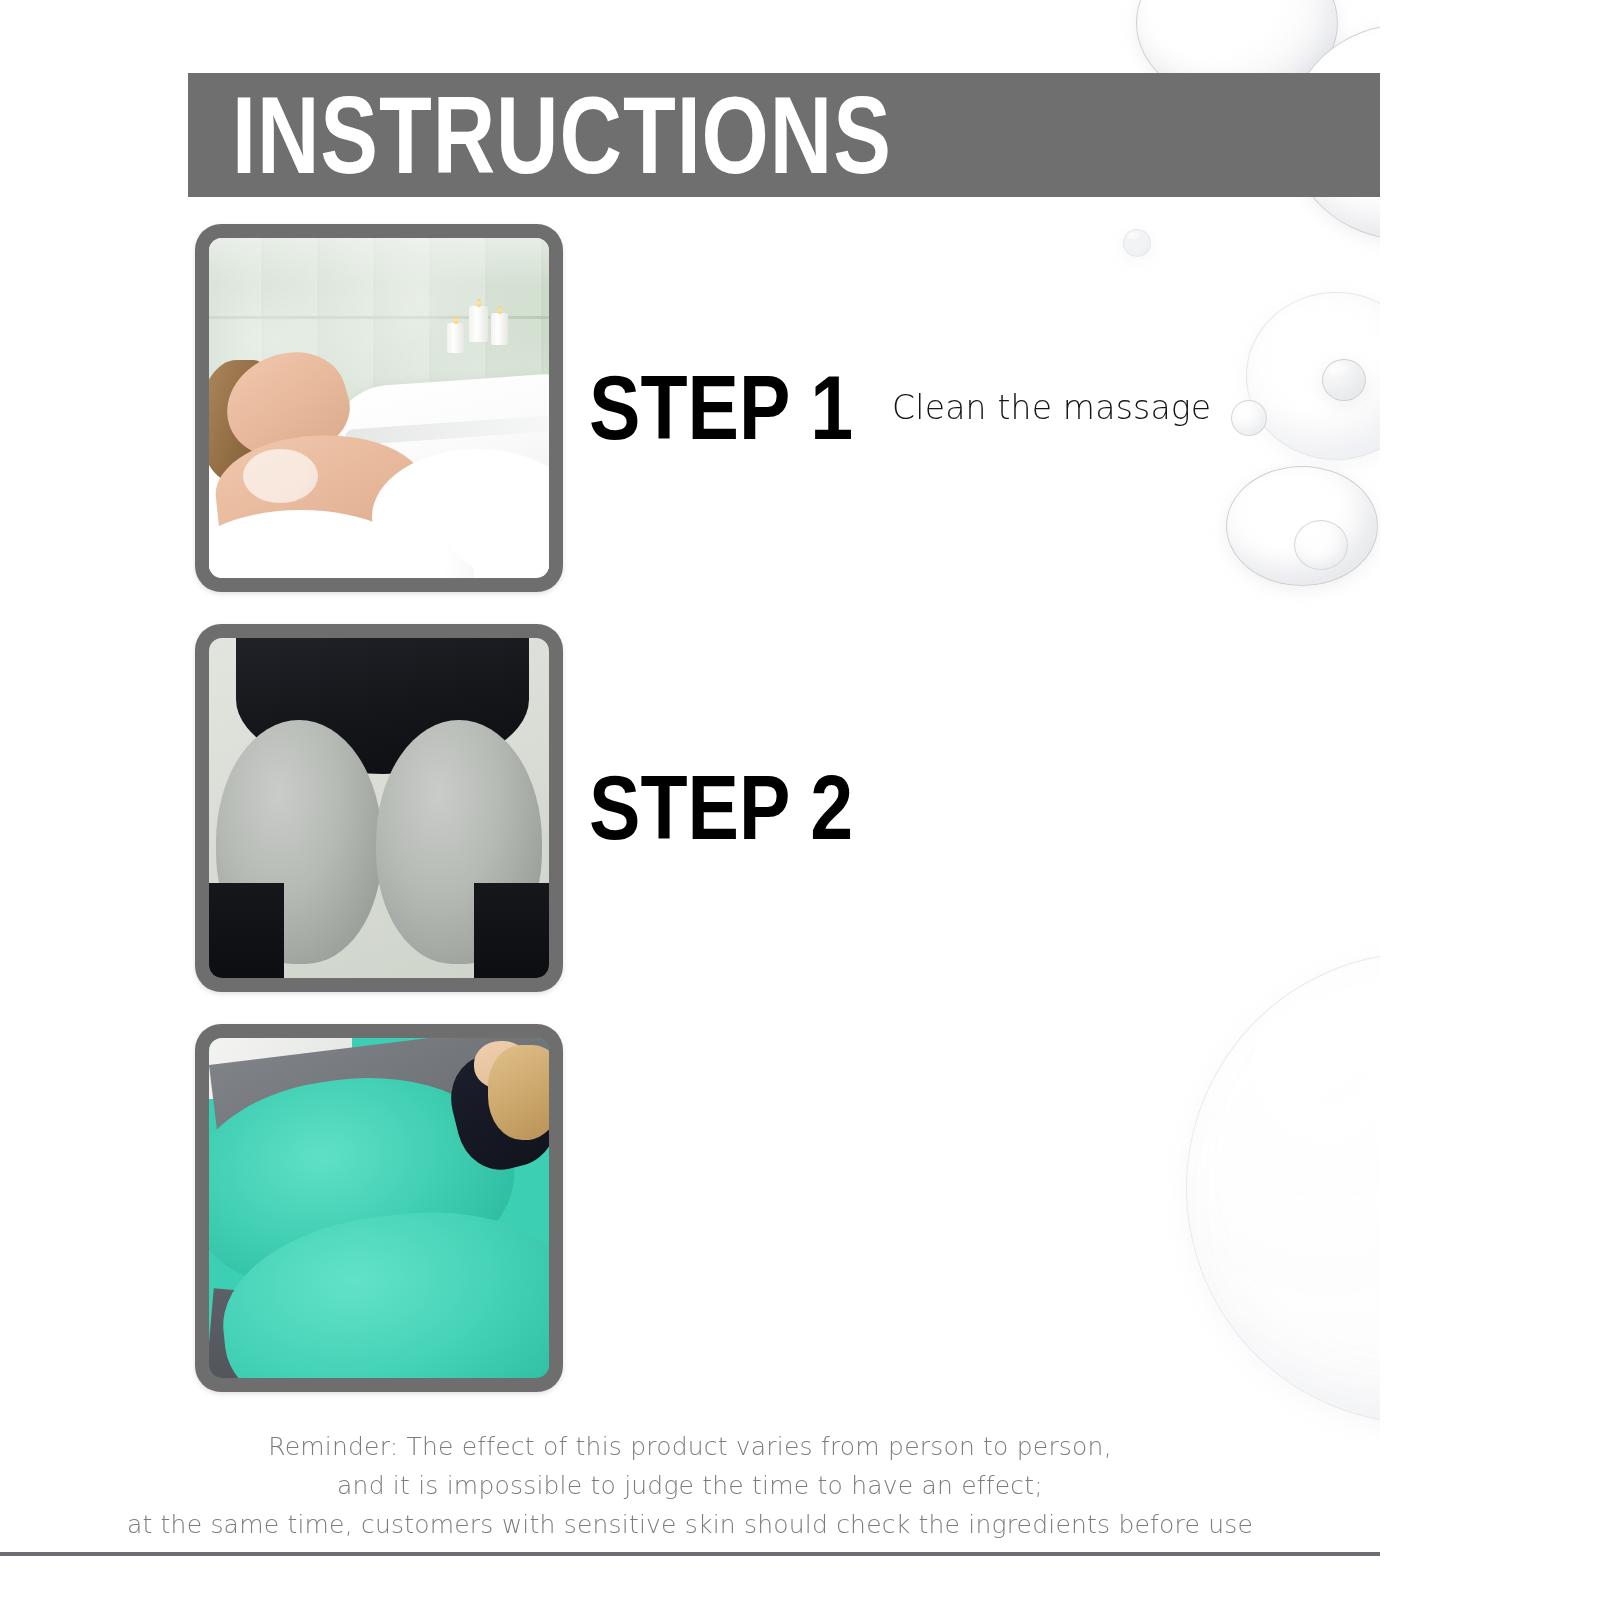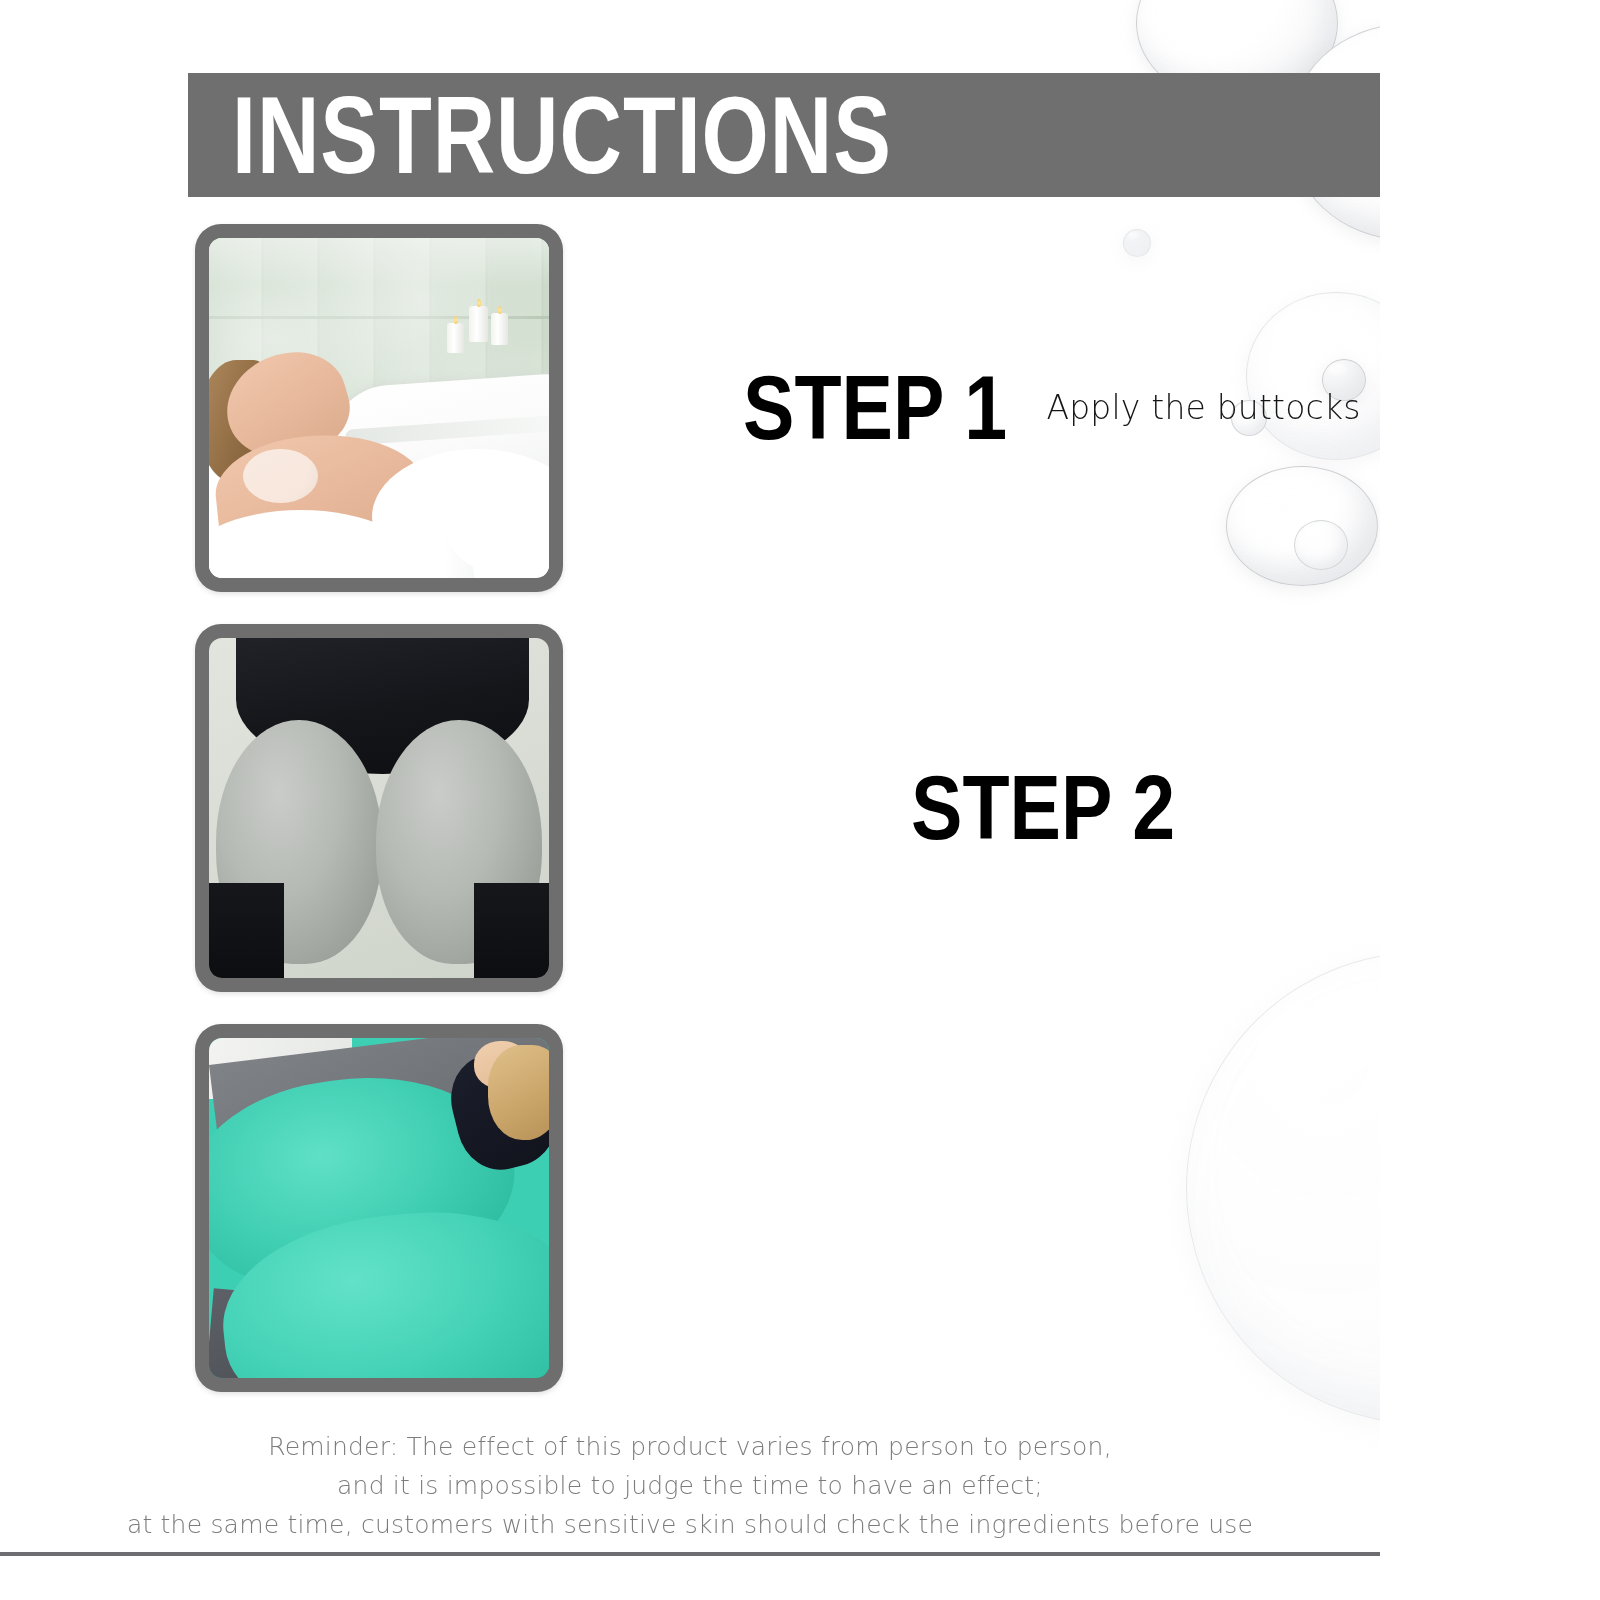--- a/index.html
+++ b/index.html
@@ -230,27 +230,26 @@
   }
   .p3-skin {
     position:absolute; right:6%; top:1%; width:16%; height:14%;
     background: linear-gradient(160deg,#f0cfae,#e3bb95);
     border-radius: 48%;
   }
 
   
   .step-text {
     position: absolute;
-    left: 368px;
+    left: 388px;
     top: 0;
     height: 368px;
     width: 972px;
     display: flex;
     align-items: center;
-    justify-content: center;
   }
   .step-text.one { align-items: center; }
   .step-label {
     font-family: "Liberation Sans Narrow", "Liberation Sans", sans-serif;
     font-weight: 700;
     font-size: 82px;
     color: #000000;
     letter-spacing: 0px;
     white-space: nowrap;
     line-height: 1;
@@ -331,21 +330,21 @@
         <div class="bath-body" style="left:2%;top:58%;width:62%;height:34%;border-radius:44% 56% 30% 30%;transform:rotate(-6deg);"></div>
         <div class="foam" style="left:-8%;top:80%;width:70%;height:34%;"></div>
         <div class="foam" style="left:48%;top:62%;width:62%;height:40%;"></div>
         <div class="foam" style="left:26%;top:84%;width:52%;height:30%;"></div>
         <div class="foam" style="left:70%;top:72%;width:44%;height:28%;"></div>
         <div class="foam" style="left:10%;top:62%;width:22%;height:16%;opacity:0.65;"></div>
       </div>
     </div>
     <div class="step-text one">
       <div class="step-label">STEP 1</div>
-      <div class="step-desc">Apply the buttocks</div>
+      <div class="step-desc">Clean the massage</div>
     </div>
   </div>
 
   <div class="step-row s2">
     <div class="photo-frame">
       <div class="photo-inner ph-legs2">
         <div class="lg-top"></div>
         <div class="lg-cheekL"></div>
         <div class="lg-cheekR"></div>
         <div class="lg-dark-side" style="left:-4%;"></div>

